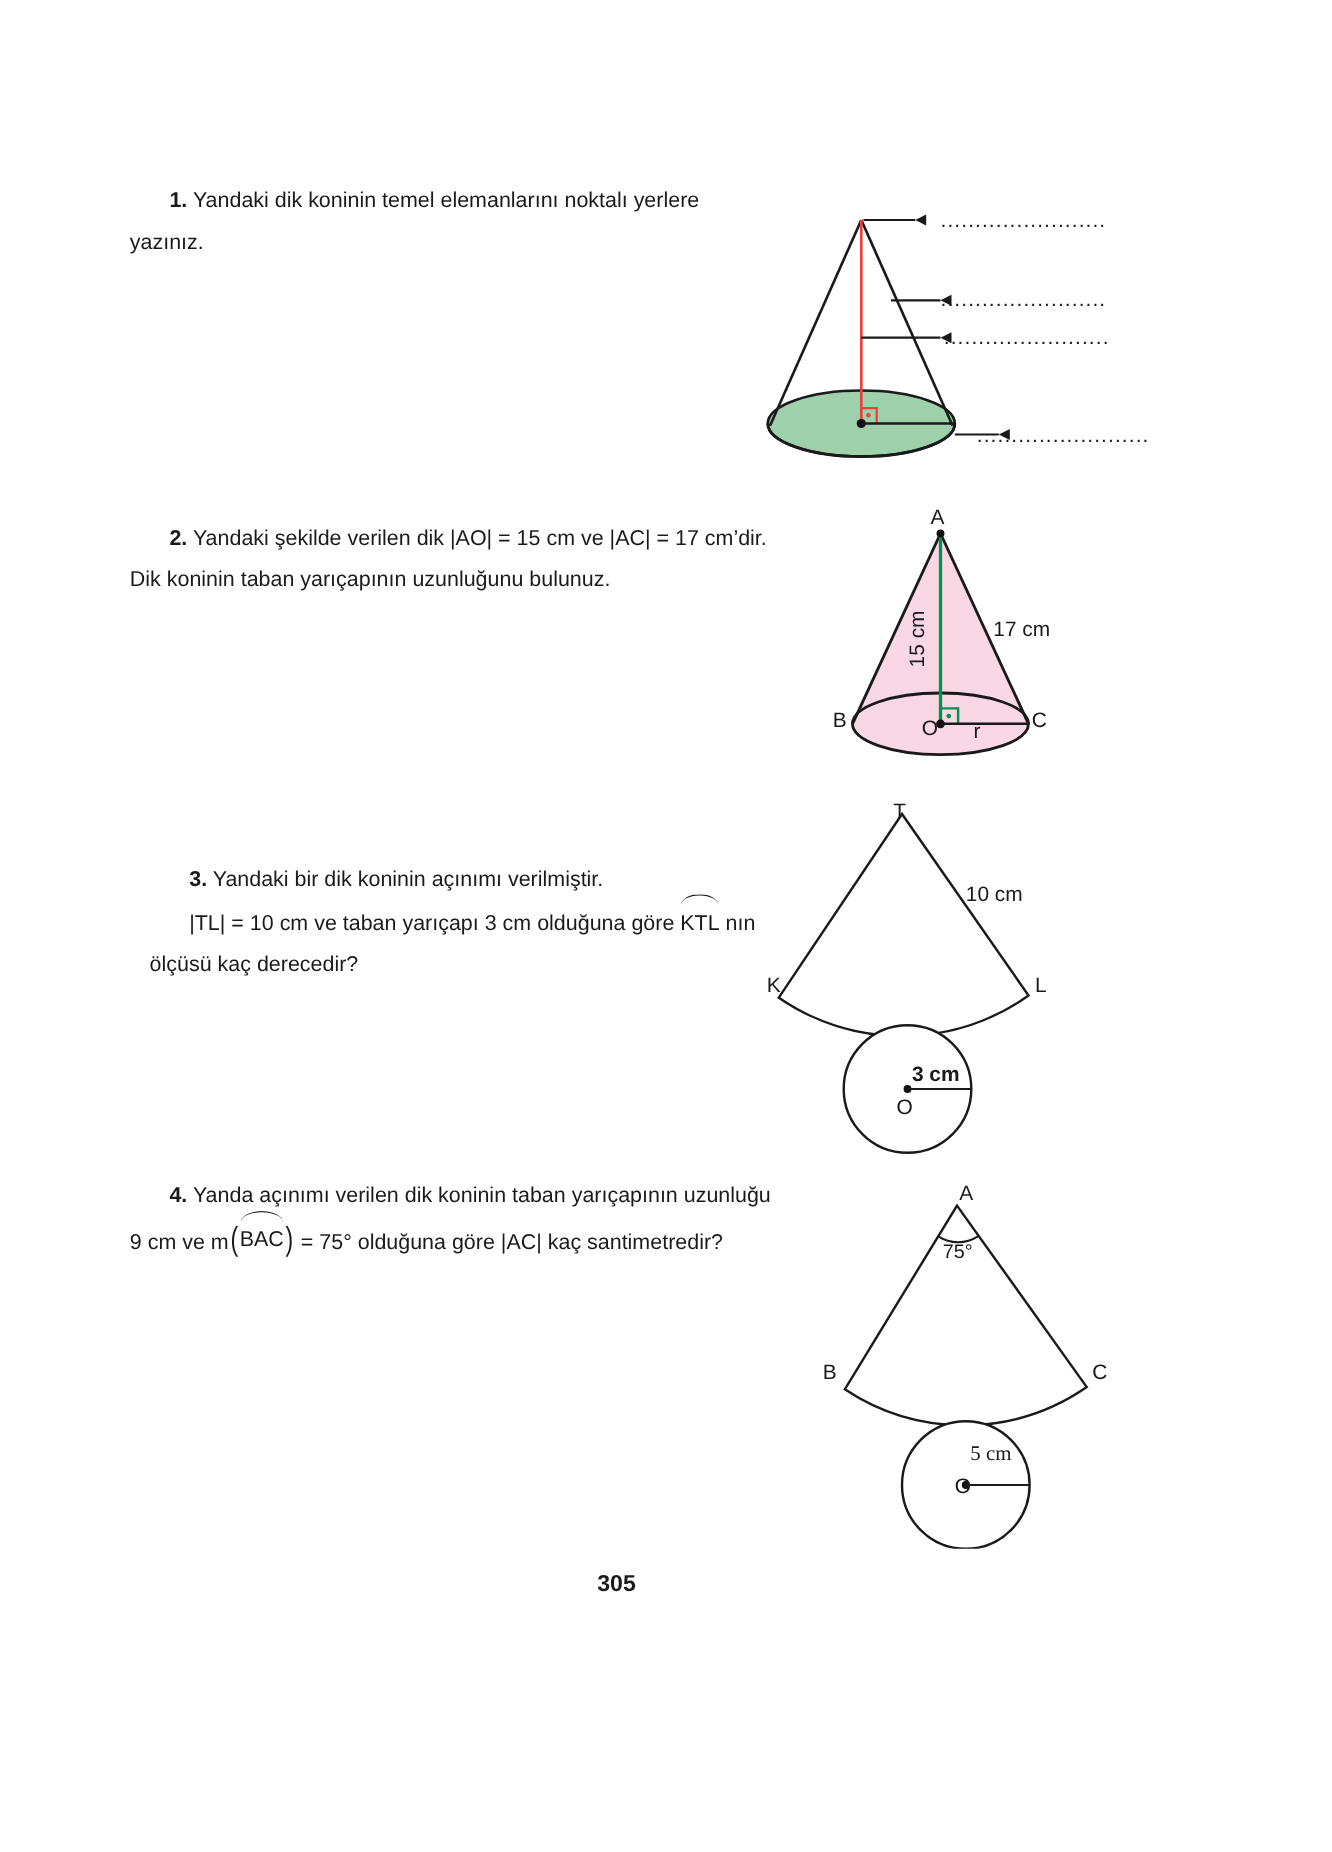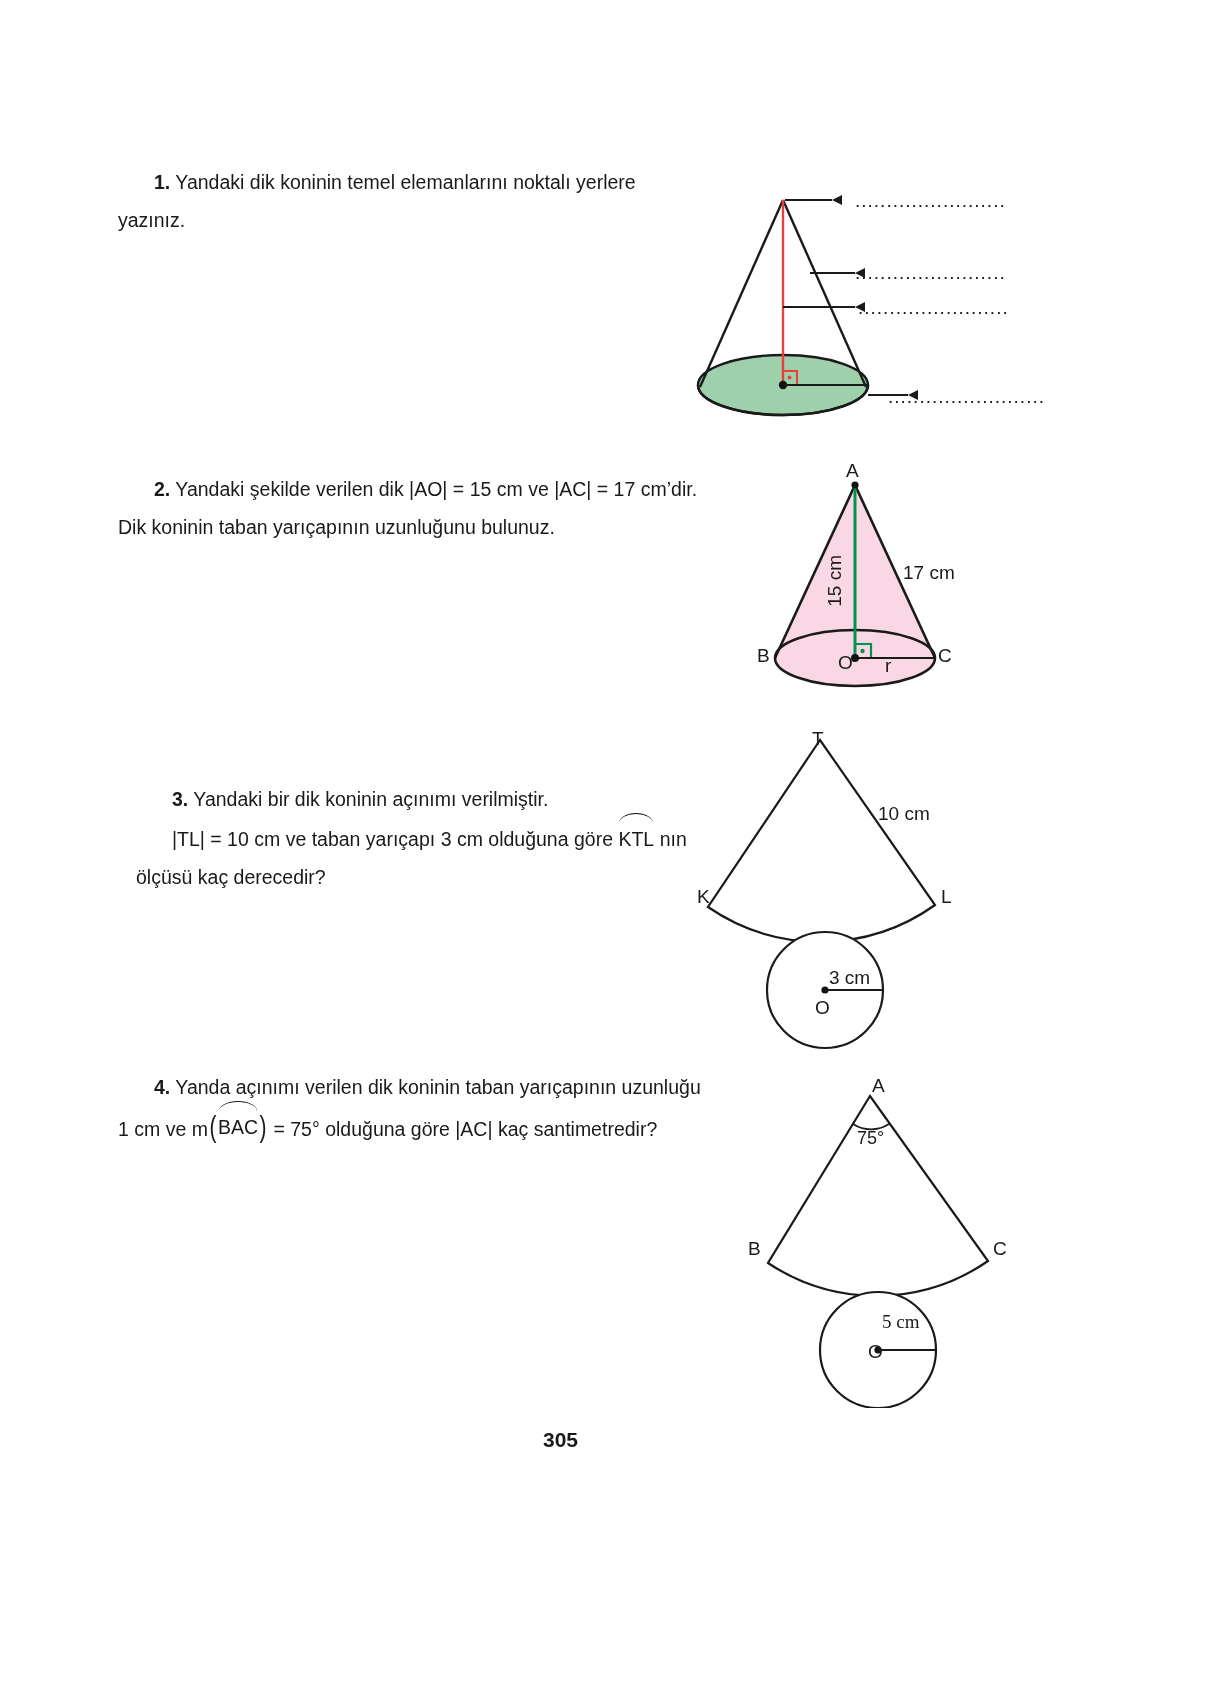--- a/index.html
+++ b/index.html
@@ -180,26 +180,26 @@
 
       <line x1="135" y1="265" x2="193" y2="265" stroke="#1a1a1a" stroke-width="1.8"></line>
     </svg>
   </div>
 
   <div class="abs" style="left:812px; top:728px; font-size:19px;">T</div>
   <div class="abs" style="left:697px; top:886px; font-size:19px;">K</div>
   <div class="abs" style="left:941px; top:886px; font-size:19px;">L</div>
   <div class="abs" style="left:878px; top:803px; font-size:19px;">10 cm</div>
   <div class="abs" style="left:815px; top:997px; font-size:19px;">O</div>
-  <div class="abs" style="left:829px; top:967px; font-size:19px;">3 cm</div>
+  <div class="abs" style="left:829px; top:967px; font-size:19px;font-weight:bold;">3 cm</div>
 
   <div class="qtext q4">
     <span class="indent"></span><span class="qnum">4.</span>
     <span>Yanda açınımı verilen dik koninin taban yarıçapının uzunluğu</span><br>
-    <span>1 cm ve m</span><span class="parenfn">
+    <span>9 cm ve m</span><span class="parenfn">
         <span class="bigparen">(</span>
         <span class="arcnot">BAC</span>
         <span class="bigparen">)</span>
       </span>
     <span>= 75° olduğuna göre |AC| kaç santimetredir?</span>
   </div>
 
   <div class="fig" style="left:740px; top:1078px;">
     <svg width="300" height="330" viewBox="0 0 300 330">
 

